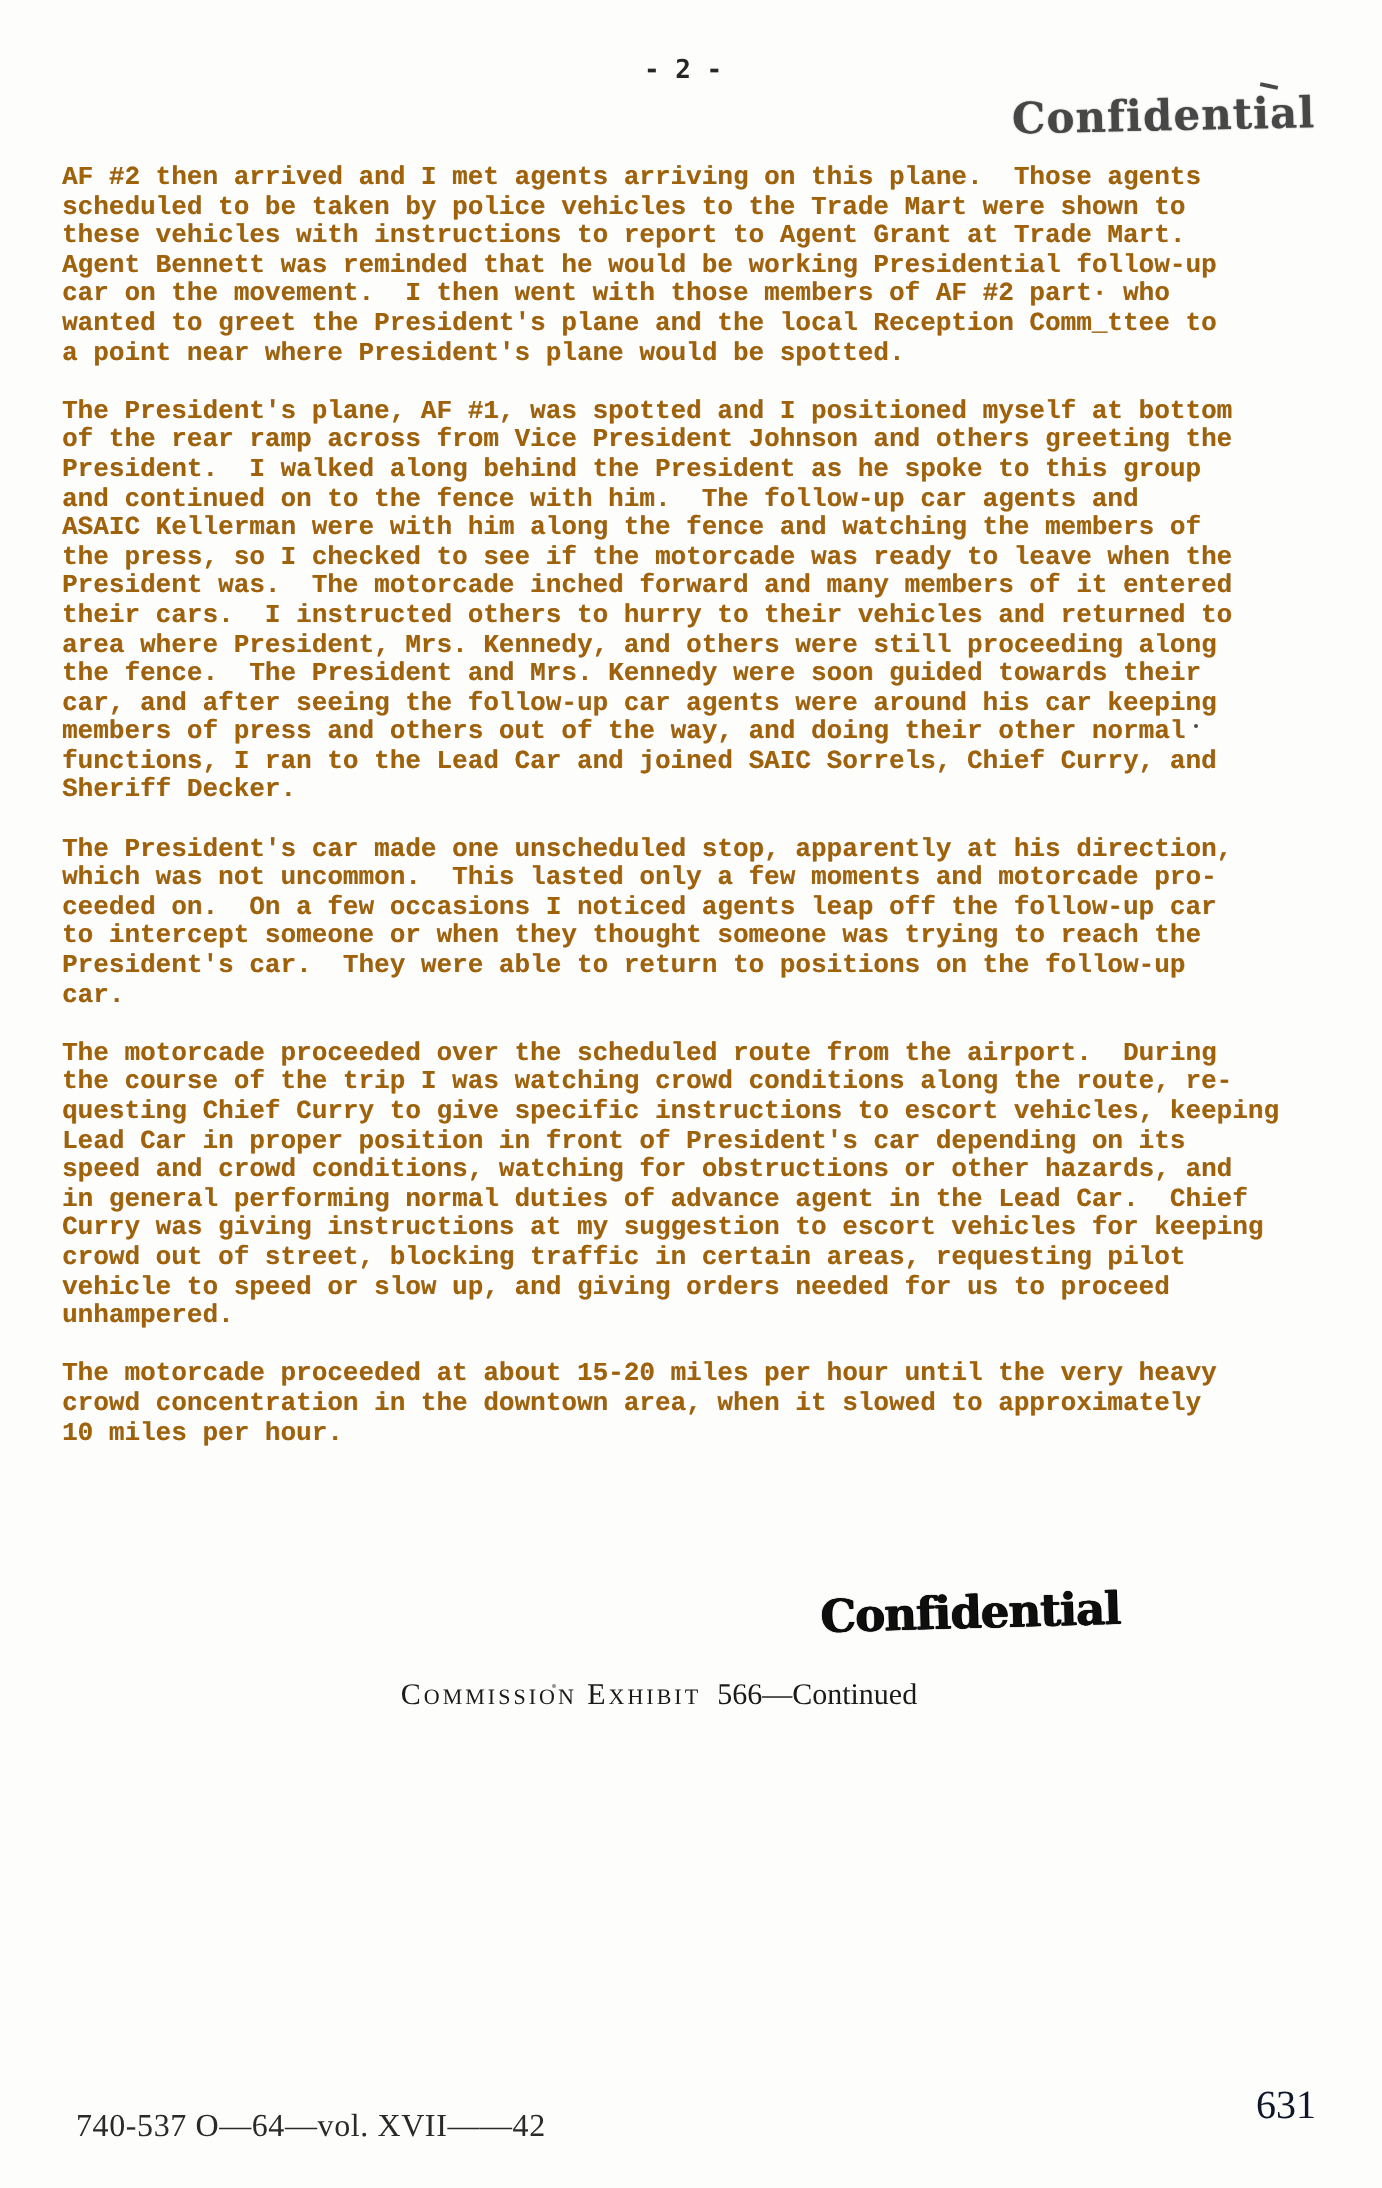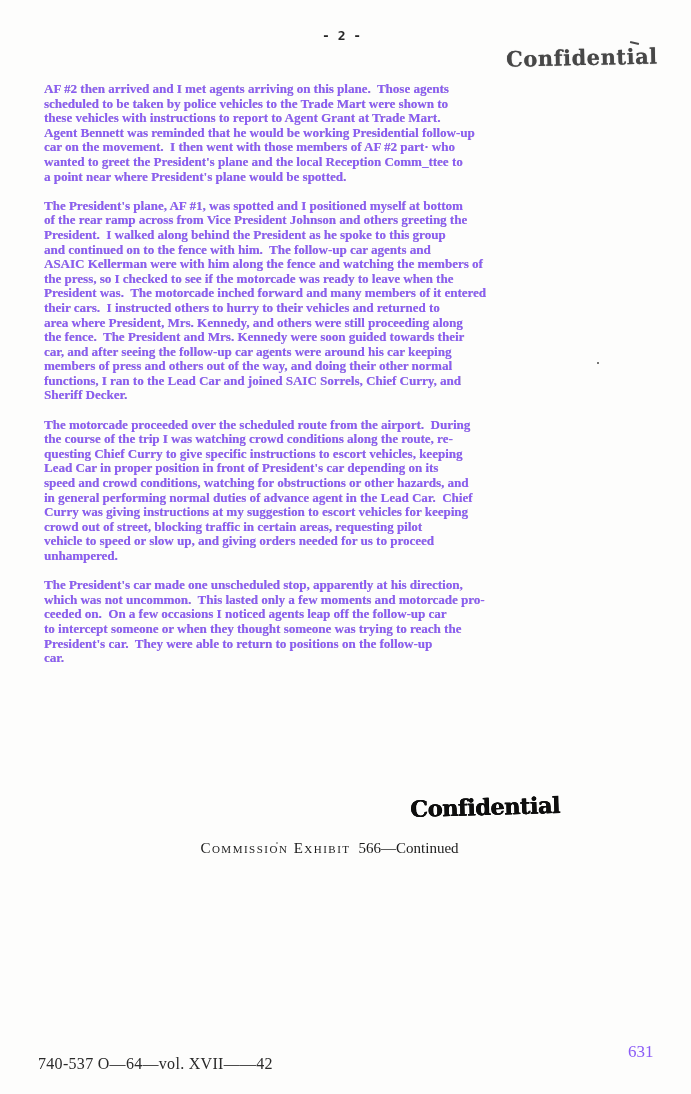--- a/index.html
+++ b/index.html
@@ -51,28 +51,28 @@
     top: 794px;
     font-size: 22.5px;
     color: #0e0e0e;
     letter-spacing: -0.5px;
     transform: rotate(-1.6deg);
     text-shadow: 0.5px 0 0 #000, 0 0 0.5px #111;
   }
   
   .body-text {
     position: absolute;
-    left: 44px;
+    left: 31px;
     top: 82px;
     width: 625px;
-    font-family: Liberation Serif, serif;
+    font-family: Liberation Mono, monospace;
     font-weight: 700;
     font-size: 13px;
     line-height: 14.6px;
-    color: #8b5cf6;
+    color: #a16207;
     text-shadow: 0.2px 0.2px 0 rgba(0,0,0,0.30);
   }
   .body-text p {
     margin: 0 0 14.6px 0;
     white-space: pre-wrap;
   }
   
   .caption {
     position: absolute;
     left: 0;
@@ -99,22 +99,22 @@
     font-size: 16px;
     letter-spacing: 0.3px;
     color: #2a2a2a;
     margin-left: 10px;
   }
   .foot-page {
     position: absolute;
     left: 628px;
     top: 1042px;
     font-family: "Liberation Serif", serif;
-    font-size: 17px;
-    color: #8b5cf6;
+    font-size: 20px;
+    color: #0f172a;
   }
   
   .artifact {
     position: absolute;
     background: #4a4a4a;
   }
   .artifact-1 { left: 630px; top: 42px; width: 9px; height: 2px; transform: rotate(12deg); }
   .artifact-2 { left: 597px; top: 362px; width: 2px; height: 2px; border-radius: 50%; }
   .artifact-3 { left: 276px; top: 842px; width: 2px; height: 2px; border-radius: 50%; opacity: .6; }
 </style>
@@ -146,36 +146,39 @@
 ASAIC Kellerman were with him along the fence and watching the members of
 the press, so I checked to see if the motorcade was ready to leave when the
 President was.  The motorcade inched forward and many members of it entered
 their cars.  I instructed others to hurry to their vehicles and returned to
 area where President, Mrs. Kennedy, and others were still proceeding along
 the fence.  The President and Mrs. Kennedy were soon guided towards their
 car, and after seeing the follow-up car agents were around his car keeping
 members of press and others out of the way, and doing their other normal
 functions, I ran to the Lead Car and joined SAIC Sorrels, Chief Curry, and
 Sheriff Decker.</p>
+    <p>The President's car made one unscheduled stop, apparently at his direction,
+which was not uncommon.  This lasted only a few moments and motorcade pro-
+ceeded on.  On a few occasions I noticed agents leap off the follow-up car
+to intercept someone or when they thought someone was trying to reach the
+President's car.  They were able to return to positions on the follow-up
+car.</p>
     <p>The motorcade proceeded over the scheduled route from the airport.  During
 the course of the trip I was watching crowd conditions along the route, re-
 questing Chief Curry to give specific instructions to escort vehicles, keeping
 Lead Car in proper position in front of President's car depending on its
 speed and crowd conditions, watching for obstructions or other hazards, and
 in general performing normal duties of advance agent in the Lead Car.  Chief
 Curry was giving instructions at my suggestion to escort vehicles for keeping
 crowd out of street, blocking traffic in certain areas, requesting pilot
 vehicle to speed or slow up, and giving orders needed for us to proceed
 unhampered.</p>
-    <p>The President's car made one unscheduled stop, apparently at his direction,
-which was not uncommon.  This lasted only a few moments and motorcade pro-
-ceeded on.  On a few occasions I noticed agents leap off the follow-up car
-to intercept someone or when they thought someone was trying to reach the
-President's car.  They were able to return to positions on the follow-up
-car.</p>
+    <p>The motorcade proceeded at about 15-20 miles per hour until the very heavy
+crowd concentration in the downtown area, when it slowed to approximately
+10 miles per hour.</p>
   </div>
 
   <div class="stamp stamp-bottom">Confidential</div>
 
   <div class="caption">
     <span class="sc">Commission Exhibit</span><span>566—Continued</span>
   </div>
 
   <div class="foot-citation">740-537 O—64—vol. XVII——42</div>
 

